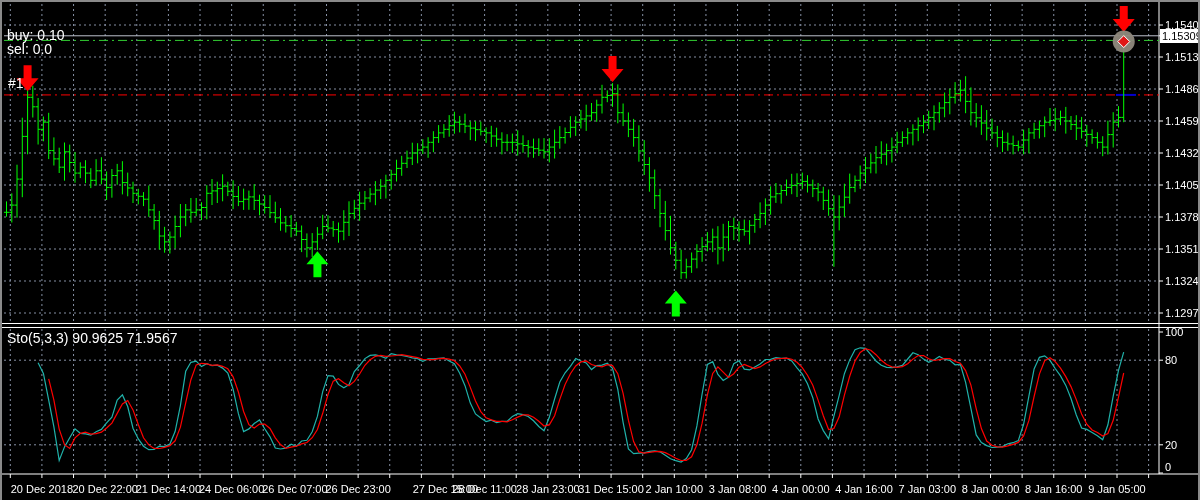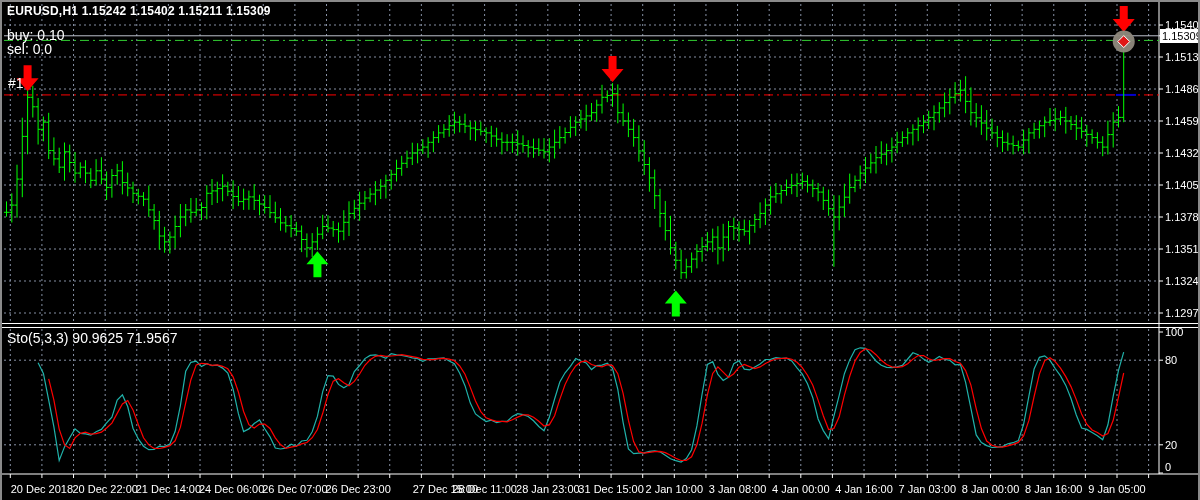--- a/index.html
+++ b/index.html
@@ -206,21 +206,20 @@
       <g>
         <circle cx="1121.74" cy="39.59259259259076" r="11" fill="#8F897D" opacity="0.95"></circle>
         <path d="M1121.74 33.59259259259076L1127.74 39.59259259259076L1121.74 45.59259259259076L1115.74 39.59259259259076Z" fill="#E01616" stroke="#fff" stroke-width="1"></path>
       </g>
       <g clip-path="url(#stoClip)">
         <polyline points="36.1,360.7 41.4,371.5 46.7,398.1 51.9,424.8 57.2,458.5 62.5,444.9 67.7,435.7 73.0,426.9 78.3,431.3 83.5,431.9 88.8,433.2 94.1,429.7 99.4,427.4 104.6,420.9 109.9,415.1 115.2,398.1 120.4,392.9 125.7,404.5 131.0,426.2 136.3,436.9 141.5,444.2 146.8,447.7 152.1,447.5 157.3,444.2 162.6,444.6 167.9,442.1 173.1,429.6 178.4,403.6 183.7,369.3 188.9,360.3 194.2,359.1 199.5,364.6 204.8,361.7 210.0,363.6 215.3,363.2 220.6,366.1 225.8,371.1 231.1,387.2 236.4,411.7 241.6,429.6 246.9,426.9 252.2,421.5 257.5,417.9 262.7,426.8 268.0,434.8 273.3,446.0 278.5,447.0 283.8,446.1 289.1,442.3 294.3,444.3 299.6,439.0 304.9,438.3 310.2,429.8 315.4,414.4 320.7,389.6 326.0,373.6 331.2,374.1 336.5,382.4 341.8,385.8 347.0,382.7 352.3,369.6 357.6,363.5 362.9,356.6 368.1,353.4 373.4,352.8 378.7,354.1 383.9,356.2 389.2,351.6 394.5,352.8 399.7,353.5 405.0,354.5 410.3,355.9 415.6,356.6 420.8,359.4 426.1,356.9 431.4,356.9 436.6,356.4 441.9,355.8 447.2,359.0 452.4,361.7 457.7,371.3 463.0,383.7 468.3,401.1 473.5,411.9 478.8,415.9 484.1,419.6 489.3,418.1 494.6,420.6 499.9,419.4 505.1,419.4 510.4,414.4 515.7,411.7 521.0,412.6 526.2,414.5 531.5,418.8 536.8,424.5 542.0,428.8 547.3,415.3 552.6,397.0 557.8,380.0 563.1,370.8 568.4,364.3 573.7,356.5 578.9,359.0 584.2,360.9 589.5,367.6 594.7,363.6 600.0,363.1 605.3,361.3 610.5,366.4 615.8,387.3 621.1,420.3 626.4,446.9 631.6,451.7 636.9,451.1 642.2,450.9 647.4,449.4 652.7,448.9 658.0,449.8 663.3,453.2 668.5,456.7 673.8,458.7 679.1,460.1 684.3,456.5 689.6,447.7 694.9,423.9 700.1,392.0 705.4,362.5 710.7,359.7 715.9,372.5 721.2,378.4 726.5,375.2 731.8,361.6 737.0,358.8 742.3,367.1 747.6,367.9 752.8,364.9 758.1,362.0 763.4,357.5 768.6,357.3 773.9,355.6 779.2,356.4 784.5,356.1 789.7,358.9 795.0,365.8 800.3,372.2 805.5,381.7 810.8,395.7 816.1,417.0 821.3,428.6 826.6,436.8 831.9,414.2 837.2,393.3 842.4,371.7 847.7,357.9 853.0,347.8 858.2,345.8 863.5,346.4 868.8,352.6 874.0,359.0 879.3,363.3 884.6,365.3 889.9,365.7 895.1,364.8 900.4,363.4 905.7,357.0 910.9,350.8 916.2,352.8 921.5,357.1 926.7,360.3 932.0,357.9 937.3,354.4 942.6,357.3 947.8,358.4 953.1,362.8 958.4,362.5 963.6,380.4 968.9,406.3 974.2,432.9 979.4,440.6 984.7,443.6 990.0,445.5 995.3,445.2 1000.5,444.6 1005.8,441.8 1011.1,440.7 1016.3,438.6 1021.6,422.3 1026.9,394.2 1032.1,367.0 1037.4,355.3 1042.7,353.9 1048.0,358.4 1053.2,366.5 1058.5,373.9 1063.8,383.4 1069.0,396.5 1074.3,413.0 1079.6,426.1 1084.8,427.4 1090.1,430.4 1095.4,433.7 1100.7,437.8 1105.9,422.8 1111.2,394.2 1116.5,368.4 1121.7,350.2" fill="none" stroke="#20B2AA" stroke-width="1.2"></polyline>
         <polyline points="46.7,376.8 51.9,398.2 57.2,427.1 62.5,442.7 67.7,446.4 73.0,435.9 78.3,431.3 83.5,430.1 88.8,432.1 94.1,431.6 99.4,430.1 104.6,426.0 109.9,421.1 115.2,411.4 120.4,402.0 125.7,398.5 131.0,407.9 136.3,422.5 141.5,435.8 146.8,442.9 152.1,446.4 157.3,446.5 162.6,445.4 167.9,443.6 173.1,438.8 178.4,425.1 183.7,400.8 188.9,377.7 194.2,362.9 199.5,361.3 204.8,361.8 210.0,363.3 215.3,362.8 220.6,364.3 225.8,366.8 231.1,374.8 236.4,390.0 241.6,409.5 246.9,422.7 252.2,426.0 257.5,422.1 262.7,422.1 268.0,426.5 273.3,435.9 278.5,442.6 283.8,446.4 289.1,445.1 294.3,444.2 299.6,441.9 304.9,440.5 310.2,435.7 315.4,427.5 320.7,411.3 326.0,392.5 331.2,379.1 336.5,376.7 341.8,380.8 347.0,383.7 352.3,379.4 357.6,372.0 362.9,363.3 368.1,357.8 373.4,354.3 378.7,353.4 383.9,354.4 389.2,354.0 394.5,353.5 399.7,352.6 405.0,353.6 410.3,354.6 415.6,355.7 420.8,357.3 426.1,357.6 431.4,357.7 436.6,356.7 441.9,356.4 447.2,357.1 452.4,358.8 457.7,364.0 463.0,372.2 468.3,385.4 473.5,398.9 478.8,409.6 484.1,415.8 489.3,417.9 494.6,419.4 499.9,419.4 505.1,419.8 510.4,417.7 515.7,415.1 521.0,412.9 526.2,412.9 531.5,415.3 536.8,419.3 542.0,424.0 547.3,422.9 552.6,413.7 557.8,397.4 563.1,382.6 568.4,371.7 573.7,363.9 578.9,359.9 584.2,358.8 589.5,362.5 594.7,364.0 600.0,364.8 605.3,362.7 610.5,363.6 615.8,371.7 621.1,391.3 626.4,418.2 631.6,439.6 636.9,449.9 642.2,451.2 647.4,450.4 652.7,449.7 658.0,449.4 663.3,450.6 668.5,453.2 673.8,456.2 679.1,458.5 684.3,458.4 689.6,454.8 694.9,442.7 700.1,421.2 705.4,392.8 710.7,371.4 715.9,364.9 721.2,370.2 726.5,375.4 731.8,371.7 737.0,365.2 742.3,362.5 747.6,364.6 752.8,366.6 758.1,364.9 763.4,361.5 768.6,359.0 773.9,356.8 779.2,356.5 784.5,356.1 789.7,357.2 795.0,360.3 800.3,365.6 805.5,373.2 810.8,383.2 816.1,398.1 821.3,413.8 826.6,427.5 831.9,426.5 837.2,414.8 842.4,393.1 847.7,374.3 853.0,359.1 858.2,350.5 863.5,346.7 868.8,348.3 874.0,352.7 879.3,358.3 884.6,362.5 889.9,364.8 895.1,365.3 900.4,364.6 905.7,361.7 910.9,357.1 916.2,353.5 921.5,353.6 926.7,356.7 932.0,358.5 937.3,357.6 942.6,356.6 947.8,356.7 953.1,359.5 958.4,361.2 963.6,368.6 968.9,383.1 974.2,406.6 979.4,426.6 984.7,439.0 990.0,443.2 995.3,444.8 1000.5,445.1 1005.8,443.9 1011.1,442.4 1016.3,440.4 1021.6,433.9 1026.9,418.4 1032.1,394.5 1037.4,372.1 1042.7,358.7 1048.0,355.8 1053.2,359.6 1058.5,366.2 1063.8,374.6 1069.0,384.6 1074.3,397.6 1079.6,411.9 1084.8,422.2 1090.1,428.0 1095.4,430.5 1100.7,434.0 1105.9,431.5 1111.2,418.3 1116.5,395.2 1121.7,371.0" fill="none" stroke="#FF0000" stroke-width="1.2"></polyline>
       </g>
     </svg>
 
-  <div class="olabel title">EURUSD,H1  1.15242 1.15402 1.15211 1.15309</div>
   <div class="olabel buy">buy: 0.10</div>
   <div class="olabel sel">sel: 0.0</div>
   <div class="olabel order">#1</div>
   <div class="olabel stoLabel">Sto(5,3,3) 90.9625 71.9567</div>
 
   <div class="cur-tag">1.15309</div>
 
   <div id="priceAxis">
       <div class="axis-label price-axis-label" style="top: 17px;">1.15400</div>
       <div class="axis-label price-axis-label" style="top: 49px;">1.15130</div>

